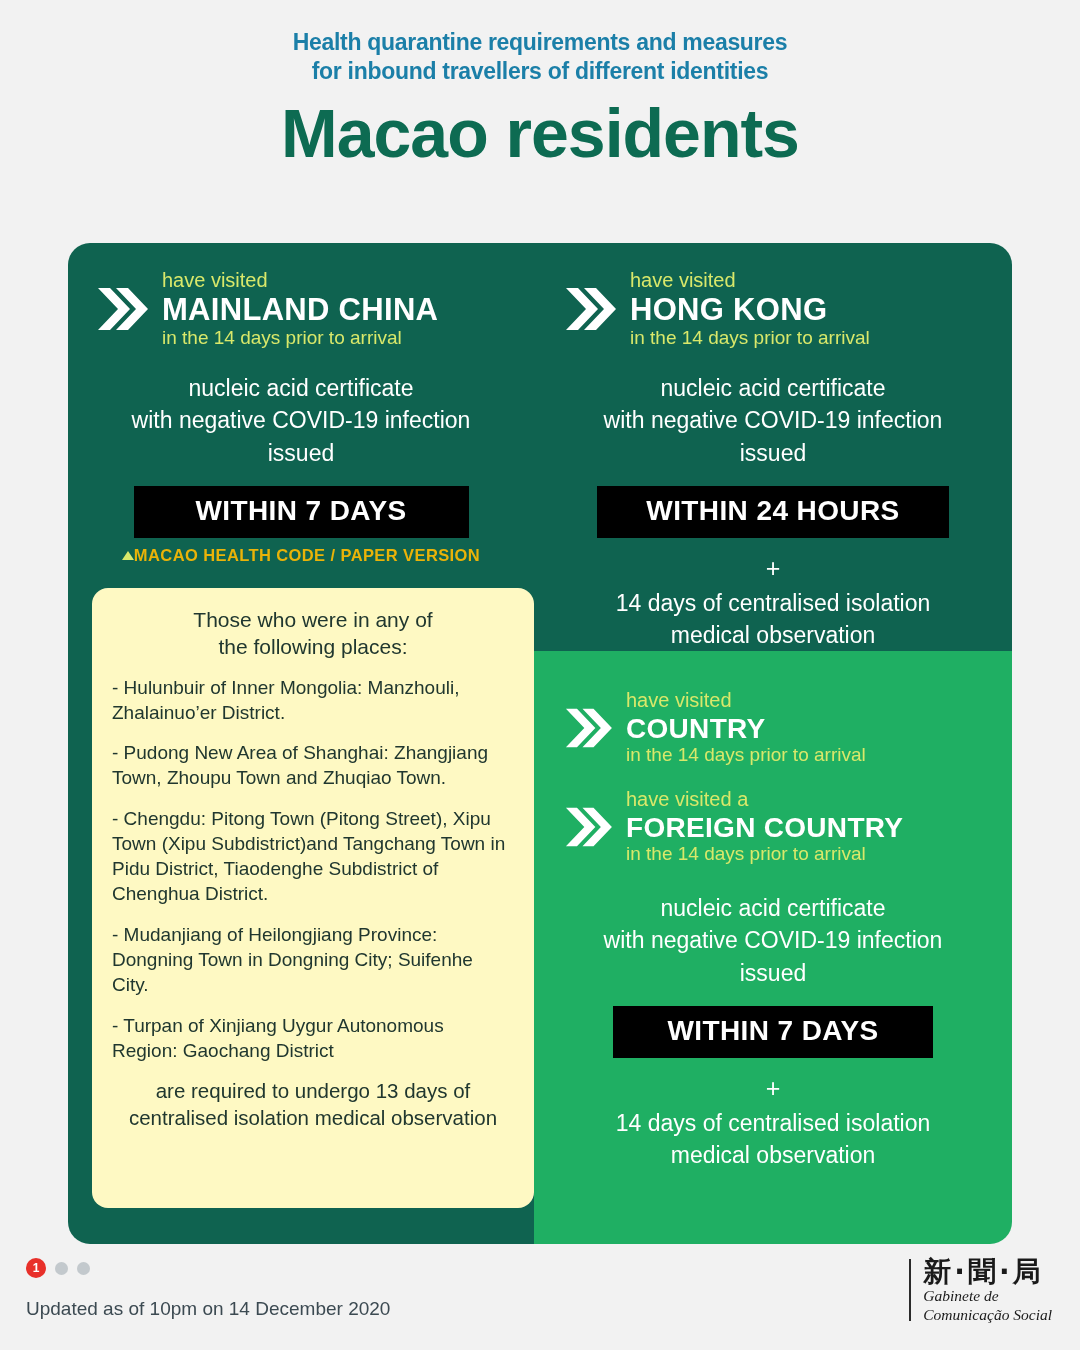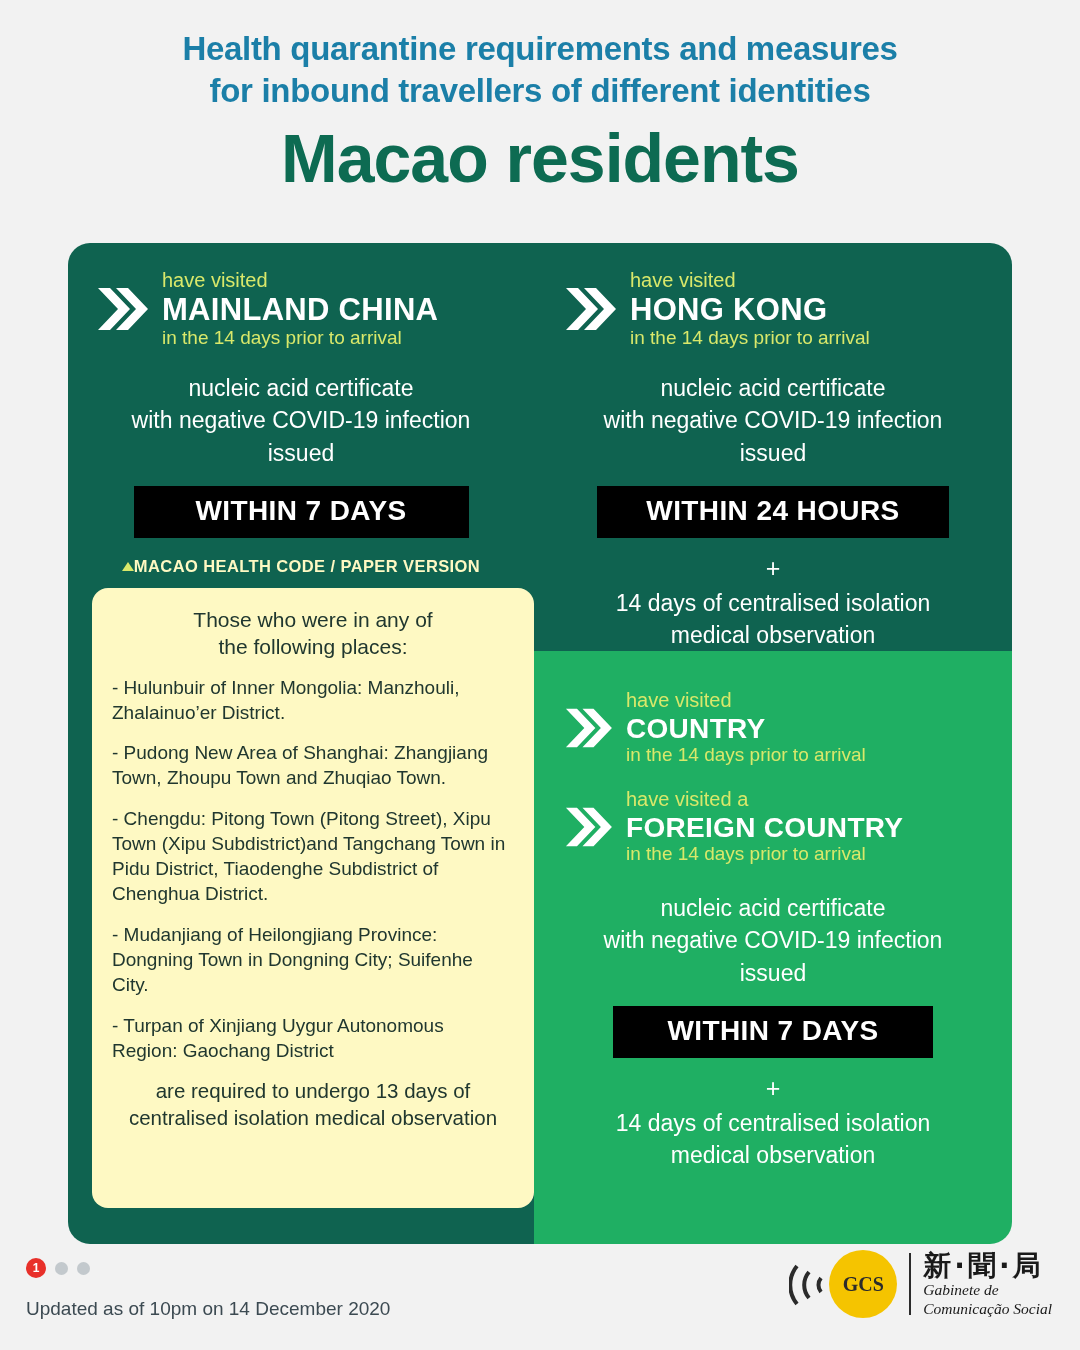--- a/index.html
+++ b/index.html
@@ -8,21 +8,21 @@
     background: #f2f2f2;
     font-family: "Liberation Sans", sans-serif;
     position: relative;
     overflow: hidden;
   }
 
   
   .header { padding-top: 28px; text-align: center; }
   .header .line1, .header .line2 {
     color: #1b7fa8;
-    font-size: 33px;
+    font-size: 23px;
     font-weight: bold;
     letter-spacing: -0.3px;
     line-height: 1.28;
   }
   .header .bigtitle {
     color: #0d6b52;
     font-size: 68px;
     font-weight: bold;
     letter-spacing: -1px;
     line-height: 1.2;
@@ -112,22 +112,22 @@
     letter-spacing: 0.4px;
   }
   .redbar.w1 { width: 335px; }
   .redbar.w2 { width: 352px; }
   .redbar.w3 { width: 320px; }
 
   .health-code {
     display: flex;
     align-items: center;
     justify-content: center;
-    margin-top: 19px;
-    color: #fef9c3;
+    margin-top: 8px;
+    color: #eab308;
     font-size: 16.5px;
     font-weight: bold;
     letter-spacing: 0.4px;
   }
   .tri {
     width: 0; height: 0;
     border-left: 6px solid transparent;
     border-right: 6px solid transparent;
     border-bottom: 9px solid #d9e86a;
   }
@@ -355,29 +355,19 @@
 
 <div class="footer-dots">
   <span class="dot-active">1</span>
   <span class="dot"></span>
   <span class="dot"></span>
 </div>
 
 <div class="updated">Updated as of 10pm on 14 December 2020</div>
 
 <div class="gcs">
-  <div class="gcs-mark">
-    <svg class="gcs-wave" width="46" height="54" viewBox="0 0 46 54">
-      <path d="M8 8 A30 30 0 0 0 8 46" stroke="#2b2b2b" stroke-width="4" fill="none"></path>
-      <path d="M20 14 A20 20 0 0 0 20 40" stroke="#2b2b2b" stroke-width="4" fill="none"></path>
-      <path d="M32 20 A11 11 0 0 0 32 34" stroke="#2b2b2b" stroke-width="4" fill="none"></path>
-    </svg>
-    <div class="gcs-circle">
-      <span>GCS</span>
-    </div>
-  </div>
   <div class="gcs-sep"></div>
   <div class="gcs-text">
     <div class="gcs-cn">新·聞·局</div>
     <div class="gcs-pt">Gabinete de</div>
     <div class="gcs-pt">Comunicação Social</div>
   </div>
 </div>
 
 </body></html>

